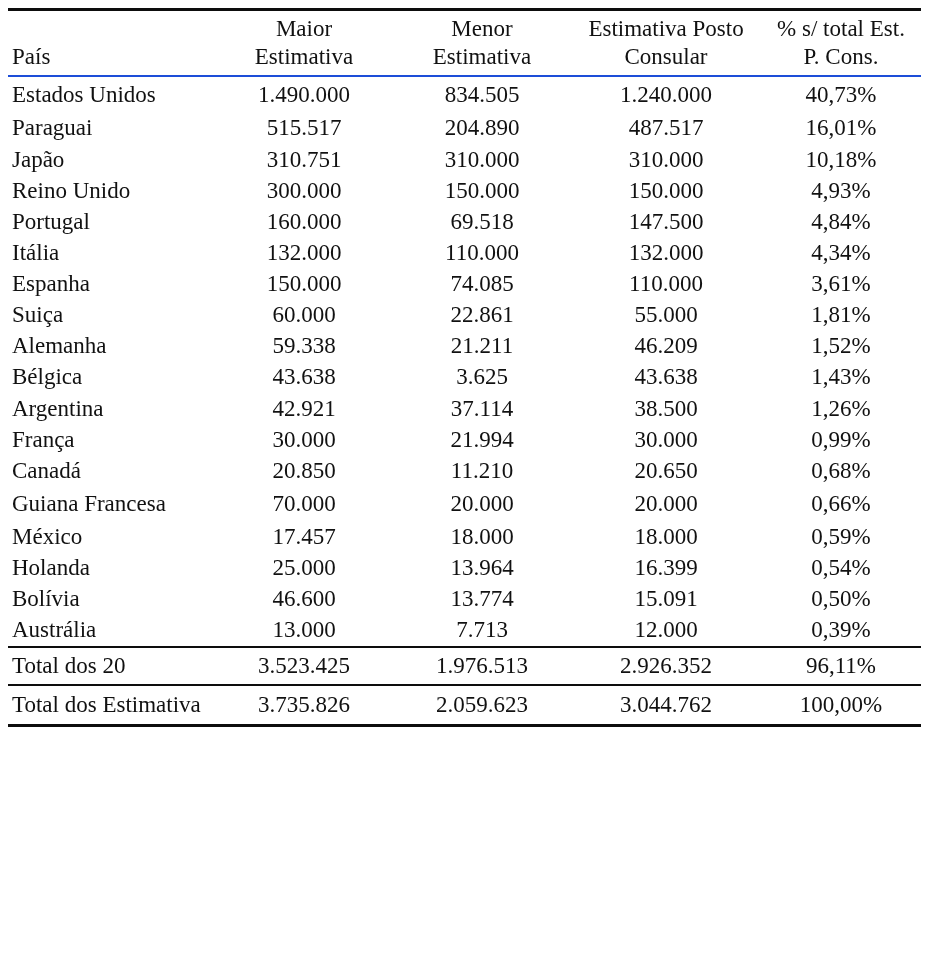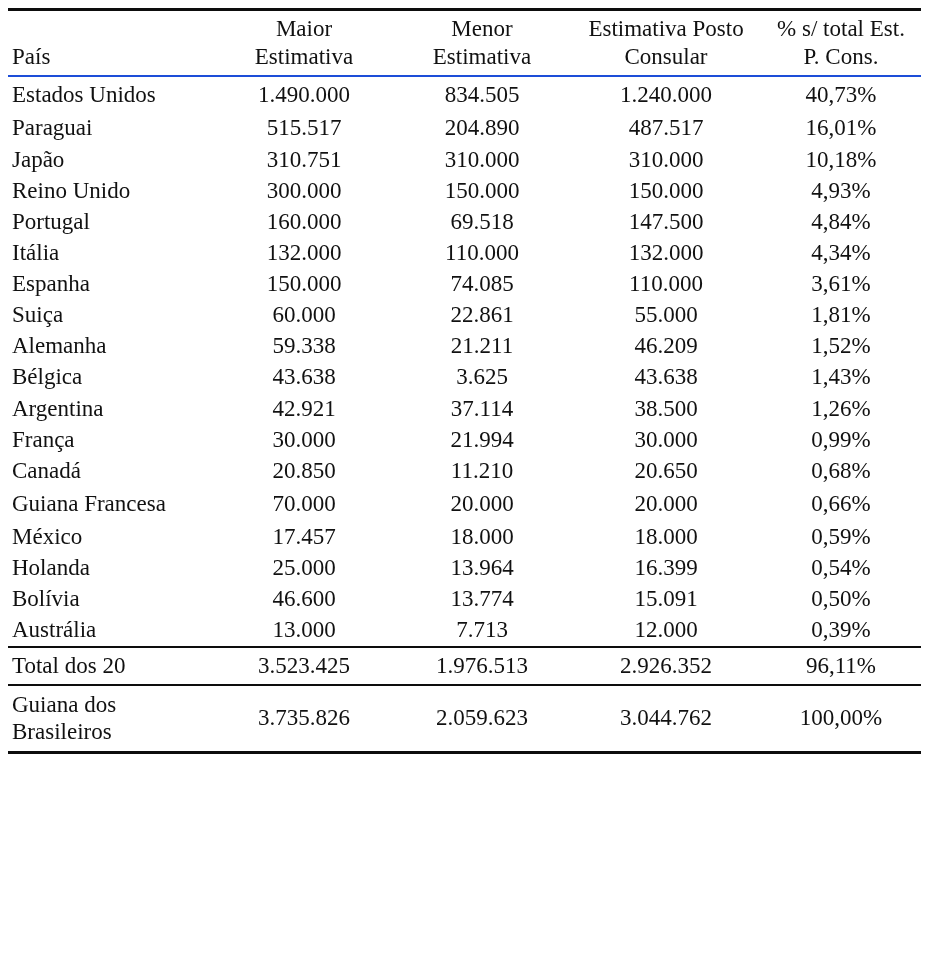--- a/index.html
+++ b/index.html
@@ -271,21 +271,21 @@
           <td class="cell-num">0,39%</td>
         </tr>
         <tr class="rule-above-total total-row">
           <td class="cell-pais">Total dos 20</td>
           <td class="cell-num">3.523.425</td>
           <td class="cell-num">1.976.513</td>
           <td class="cell-num">2.926.352</td>
           <td class="cell-num">96,11%</td>
         </tr>
         <tr class="rule-below-total total-final rule-bottom tall">
-          <td class="cell-pais">Guiana dos Brasileiros</td>
+          <td class="cell-pais">Total dos Estimativa</td>
           <td class="cell-num">3.735.826</td>
           <td class="cell-num">2.059.623</td>
           <td class="cell-num">3.044.762</td>
           <td class="cell-num">100,00%</td>
         </tr>
       </tbody>
   </table>
 
   <div class="bottom-ticks">
     <i style="left:199px"></i>

